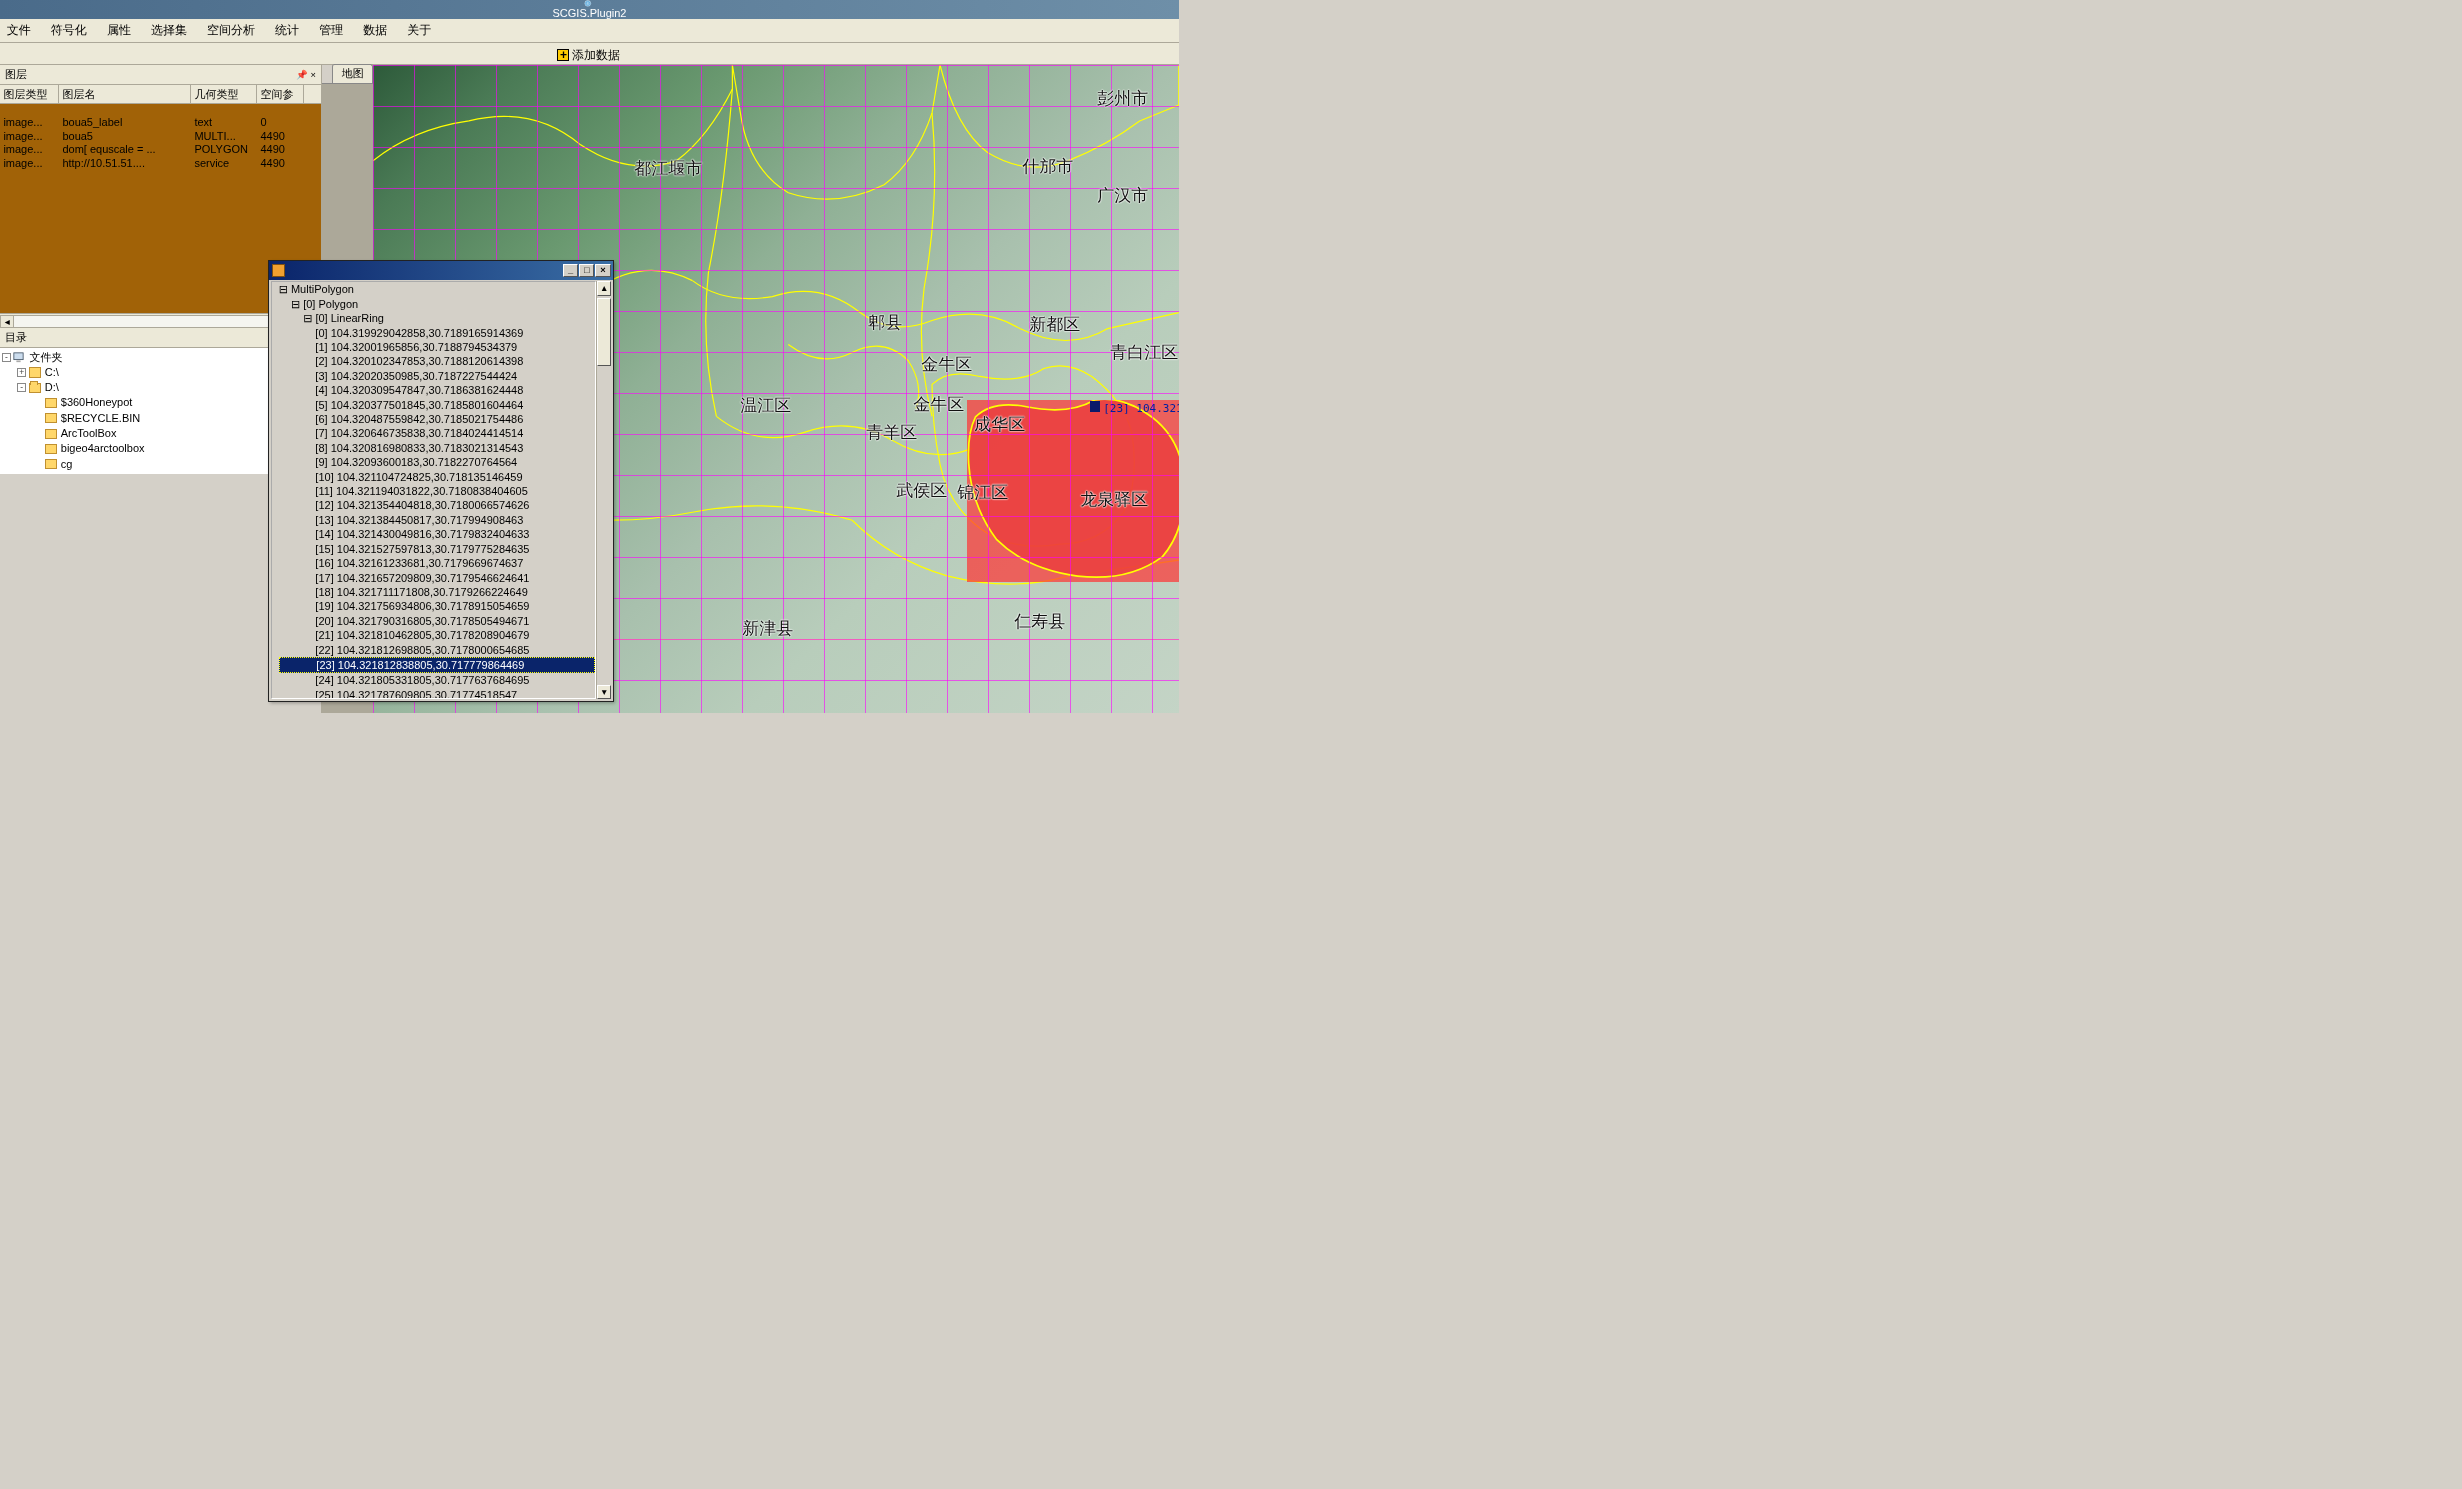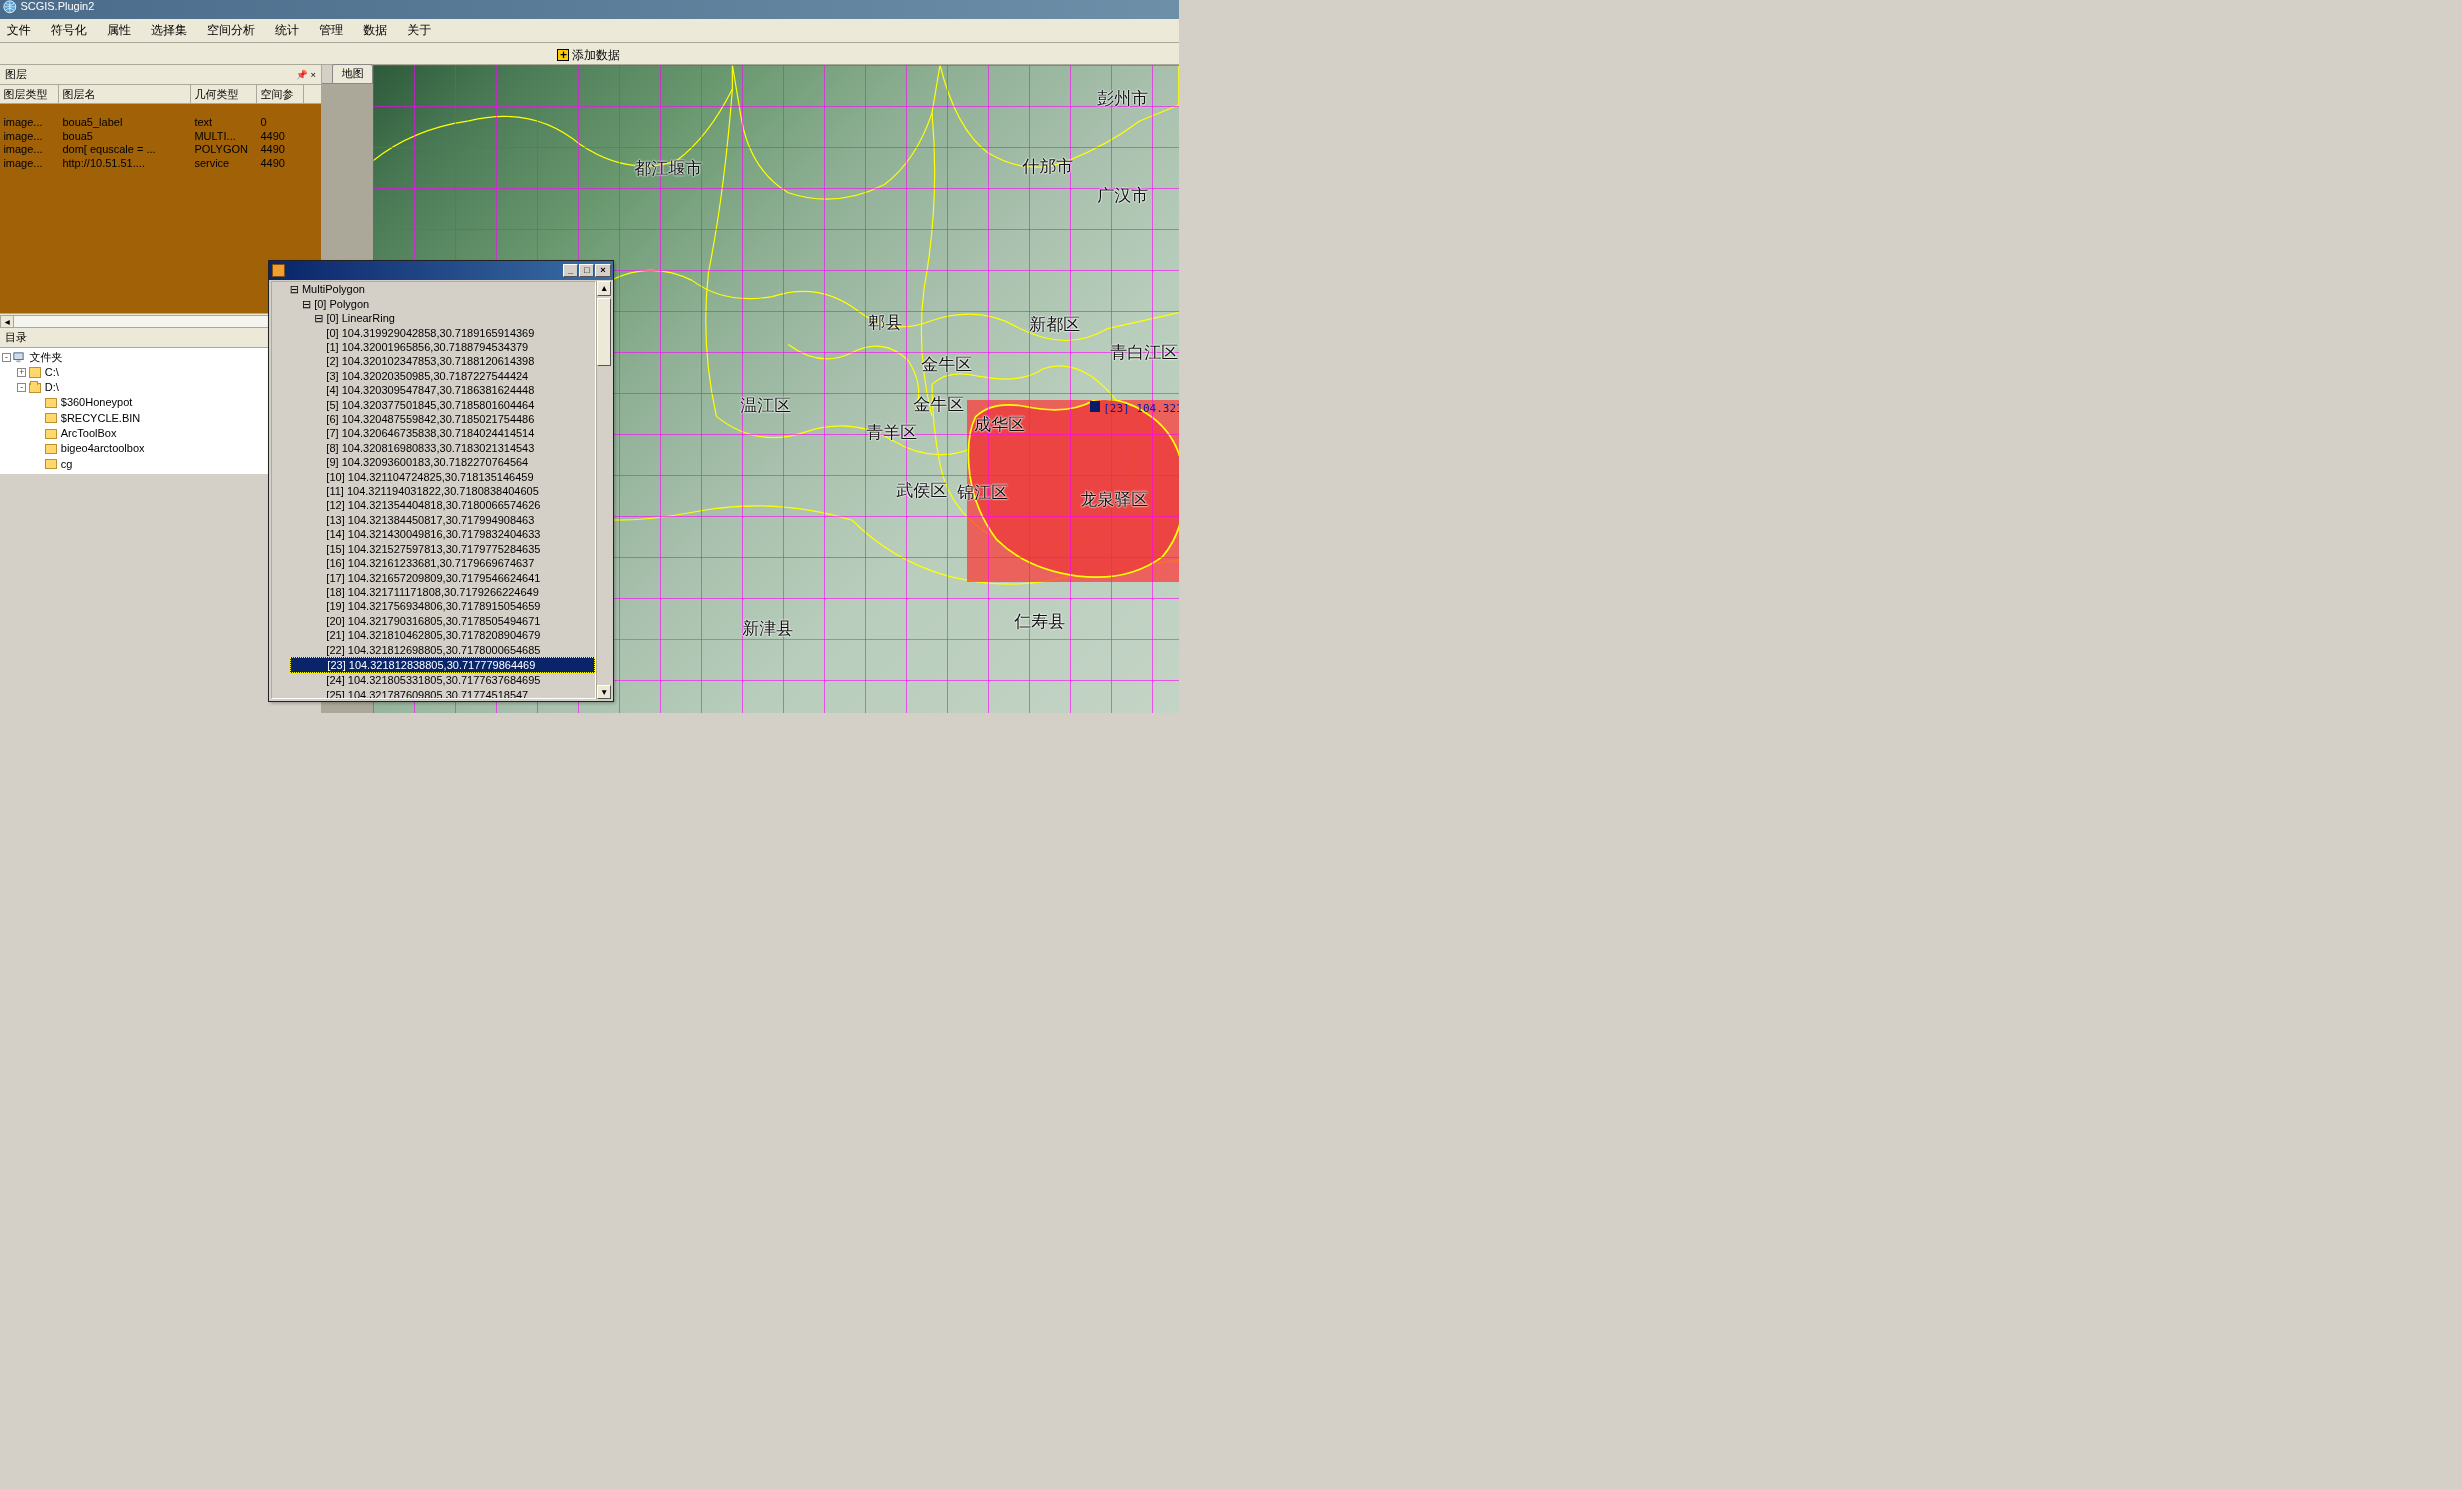--- a/index.html
+++ b/index.html
@@ -1,19 +1,19 @@
 <!DOCTYPE html>
 <html style="font-size:13.6px"><head>
 <meta charset="utf-8">
 <style>
 * { box-sizing: border-box; margin: 0; padding: 0; font-family: "SimSun","Microsoft YaHei",sans-serif; }
 body { background: #d4d0c8; font-size: 11px; overflow: hidden; width: 1179px; height: 713px; position: relative; }
 
 
-.titlebar { background: linear-gradient(to right,#4a6b8a,#6e8fa8); color: #fff; height: 18.7px; display: flex; padding: 0 3.4px; font-size: 11px; }
+.titlebar { background: linear-gradient(to right,#4a6b8a,#6e8fa8); color: #fff; height: 18.7px; display: flex; align-items: center; padding: 0 3.4px; font-size: 11px; flex-direction: column; }
 .titlebar .appicon { width: 13.6px; height: 13.6px; margin-right: 3.4px; }
 
 
 .menubar { background: #ece9d8; padding: 3.4px 6.8px; border-bottom: 0.8px solid #aca899; }
 .menubar span { margin-right: 17px; cursor: default; font-size: 12px; }
 
 
 .toolbar { background: #ece9d8; padding: 1.7px 5.1px; display: flex; align-items: center; border-bottom: 0.8px solid #aca899; height: 22px; flex-direction: column; }
 .toolbar .tbtn { display: inline-flex; align-items: center; margin-right: 1.7px; padding: 1.7px 3.4px; cursor: default; font-size: 12px; }
 .toolbar .sep { border-left: 0.8px solid #aca899; height: 15.3px; margin: 0 3.4px; }
@@ -77,21 +77,21 @@
 
 .boundaries { position:absolute; inset:0; }
 
 
 .dialog { position:absolute; top:260px; left:268px; width:346px; background:#d4d0c8; border:0.8px solid #222; box-shadow:1.7px 1.7px 3.4px rgba(0,0,0,0.3);}
 .dlg-title { background:linear-gradient(to right,#0a246a,#3a6ea5); height:18.7px; display:flex; align-items:center; justify-content:space-between; padding:0 2.5px;}
 .dlg-title .dlg-icon { width:13.6px;height:13.6px;background:#f0a030;border:0.8px solid #805010;}
 .dlg-btns { display:flex; gap:0.8px;}
 .dlg-btn { width:15.3px;height:13.6px;background:#d4d0c8;border:0.8px solid #fff;border-right-color:#555;border-bottom-color:#555;text-align:center;font-size:9.3px;line-height:11px;font-weight:bold;}
 .dlg-body { display:flex; background:#d4d0c8; padding:1.7px;}
-.coord-tree { flex:1; background:#d4d0c8; font-family:"SimSun",monospace; font-size:11px; line-height:14.4px; overflow:auto; height:418px; padding-left:18px; border:0.8px inset #fff;}
+.coord-tree { flex:1; background:#d4d0c8; font-family:"SimSun",monospace; font-size:11px; line-height:14.4px; overflow:auto; height:418px; padding-left:7px; border:0.8px inset #fff;}
 .coord-row { white-space:pre; }
 .coord-row.selected { background:#0a246a; color:#fff; border:0.8px dotted #ff0;}
 .dlg-scroll { width:15.3px; background:#d4d0c8; border-left:0.8px solid #aca899; display:flex; flex-direction:column;}
 .dlg-scroll .sbtn{height:14.4px;background:#ece9d8;border:0.8px solid #fff;border-right-color:#555;border-bottom-color:#555;text-align:center;font-size:8.5px;line-height:12px;}
 .dlg-scroll .thumb{background:#ece9d8;border:0.8px solid #fff;border-right-color:#555;border-bottom-color:#555;height:68px;margin-top:2.5px;}
 .dlg-scroll .track{flex:1;}
 
 </style>
 </head>
 <body>

